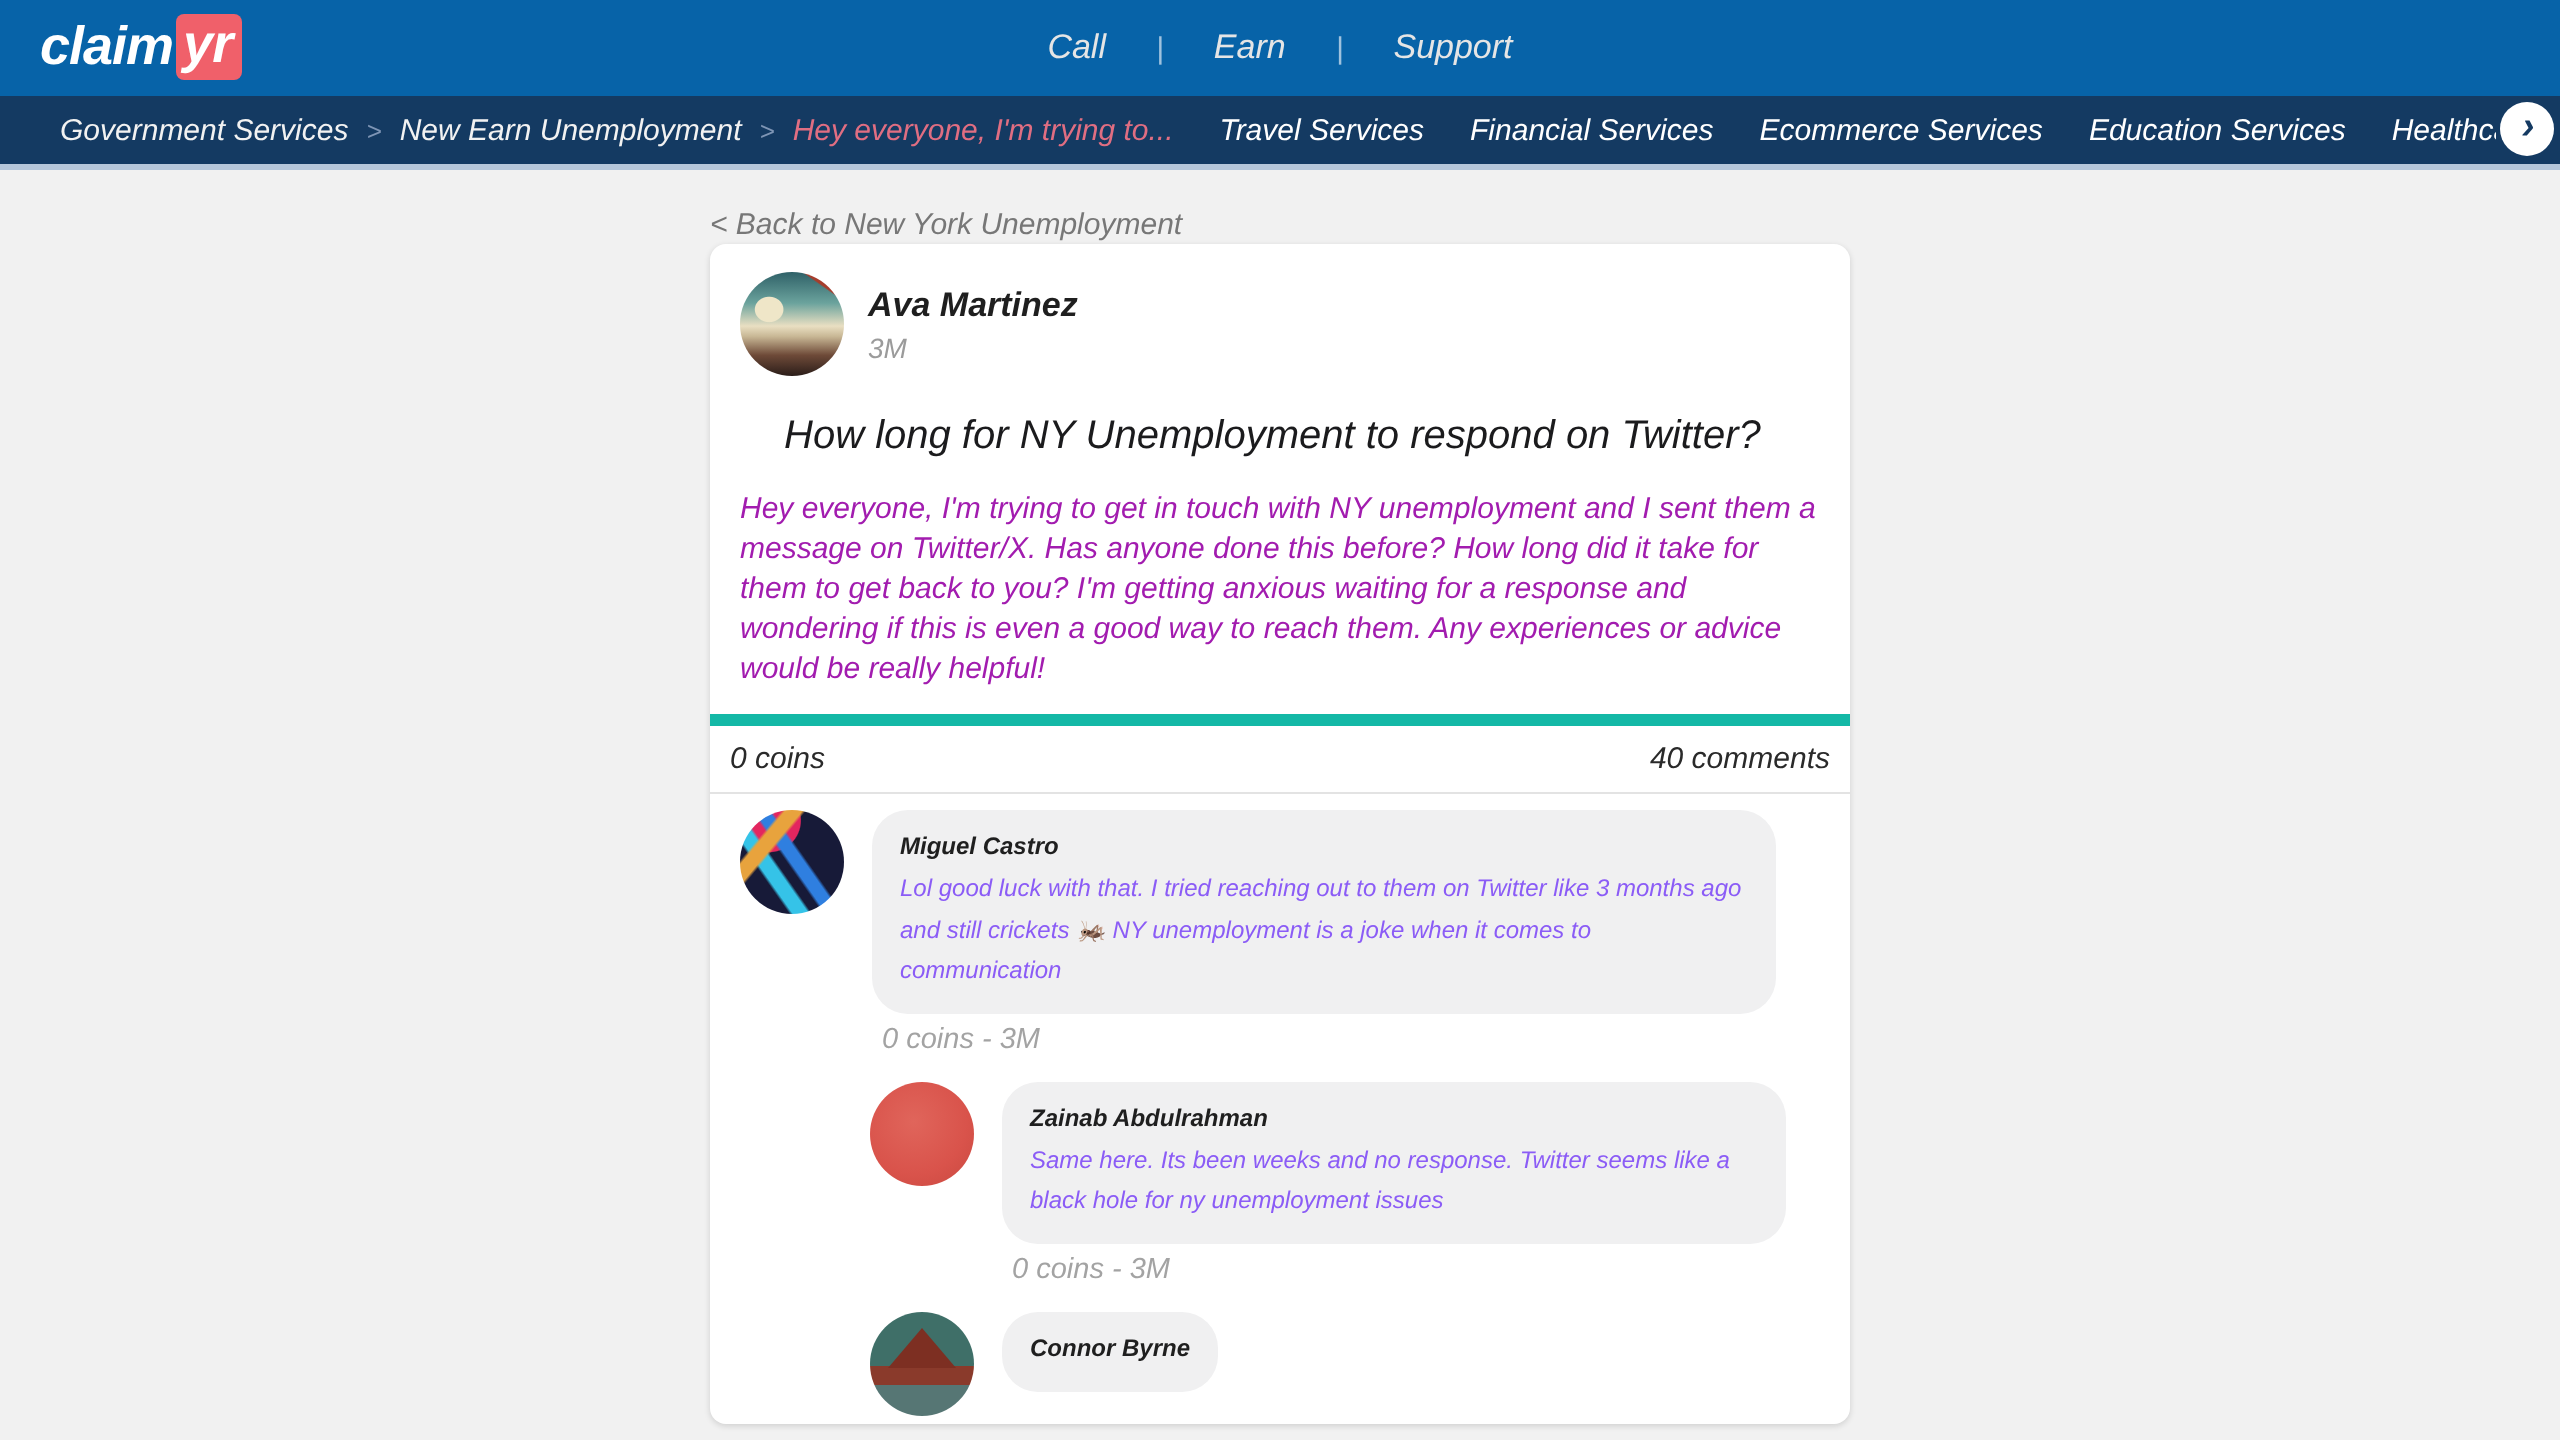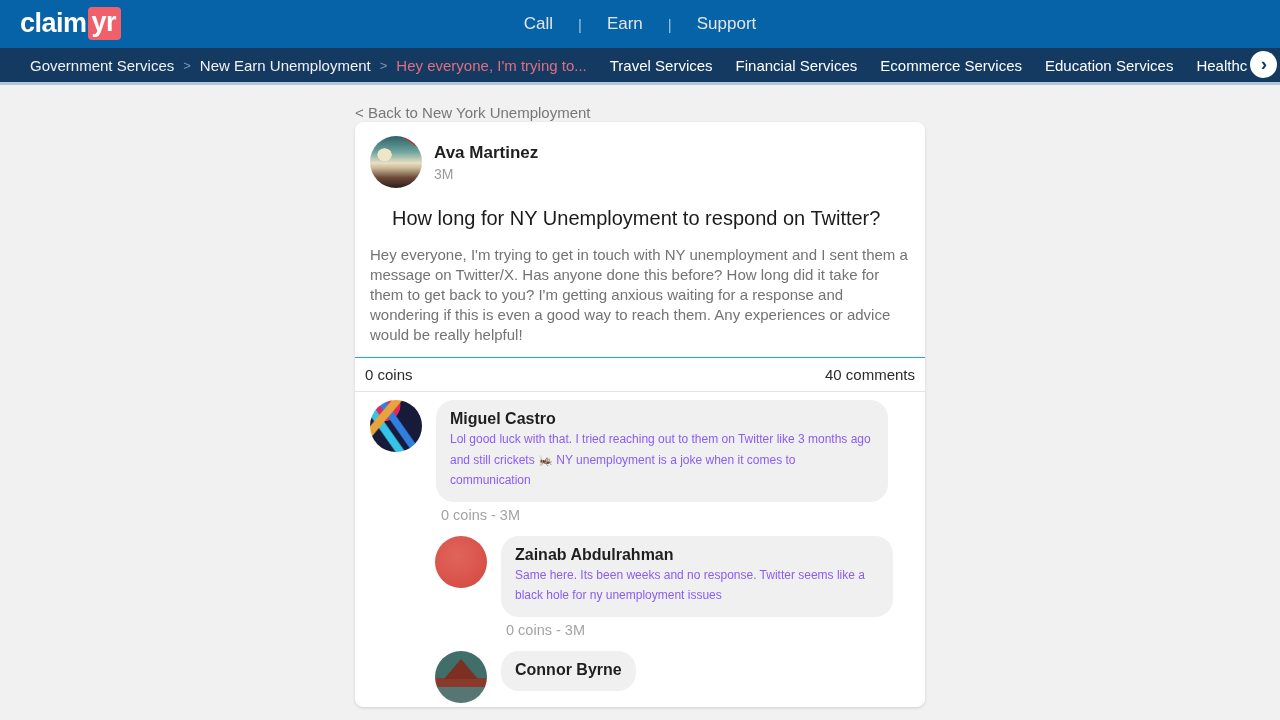--- a/index.html
+++ b/index.html
@@ -1,15 +1,15 @@
 <!DOCTYPE html>
 <html><head>
 <meta charset="utf-8">
 <style>
-  * { margin:0; padding:0; box-sizing:border-box; }
+  * { margin:0; padding:0; box-sizing:border-box;font-style:italic; }
   html,body { width:1280px; height:720px; overflow:hidden; }
   body {
     font-family:"Liberation Sans", sans-serif;
     background:#f1f1f1;
     color:#222;
   }
 
   
   .topbar {
     position:relative; height:48px; background:#0763a8;
@@ -80,37 +80,37 @@
   .avatar-bridge::after {
     content:""; position:absolute; left:50%; top:16%; transform:translateX(-50%);
     width:0; height:0; border-left:17px solid transparent; border-right:17px solid transparent;
     border-bottom:20px solid #7d2f22;
   }
 
   .post-author { font-size:17px; font-weight:bold; color:#1f1f1f; }
   .post-time { font-size:14px; color:#9b9b9b; margin-top:3px; }
 
   .post-title { font-size:20px; font-weight:400; color:#1b1b1d; line-height:35px; margin-top:13px;margin-left:22px; }
-  .post-body { font-size:15px; line-height:20px; color:#737373; margin-top:9px; }
+  .post-body { font-size:15px; line-height:20px; color:#a21caf; margin-top:9px; }
 
   .coins-row {
-    margin:12px -15px 0; padding:8px 10px; border-top:1px solid #14b8a6; border-bottom:1px solid #e3e3e3;
+    margin:12px -15px 0; padding:8px 10px; border-top:6px solid #14b8a6; border-bottom:1px solid #e3e3e3;
     display:flex; justify-content:space-between; font-size:15px; color:#2a2a2a;
   }
 
   
   .comments { padding:8px 0 4px; }
   .comment { display:flex; gap:14px; align-items:flex-start; }
   .comment.reply { margin-left:65px; }
   .c-bubble {
     background:#f0f0f1; border-radius:18px; padding:8px 14px 11px;
     max-width:452px;
   }
   .comment.reply .c-bubble { max-width:392px; }
-  .c-name { font-size:16px; font-weight:bold; color:#1f1f1f; line-height:21px; }
+  .c-name { font-size:12px; font-weight:bold; color:#1f1f1f; line-height:21px; }
   .c-text { font-size:12px; line-height:20.5px; color:#8b5cf6; }
   .c-meta { font-size:14.5px; color:#a3a3a3; margin:5px 0 13px 71px; }
   .comment.reply + .c-meta { margin-left:136px; }
 </style>
 </head>
 <body>
 
 <header class="topbar">
   <div class="logo">
     <span>claim</span>

